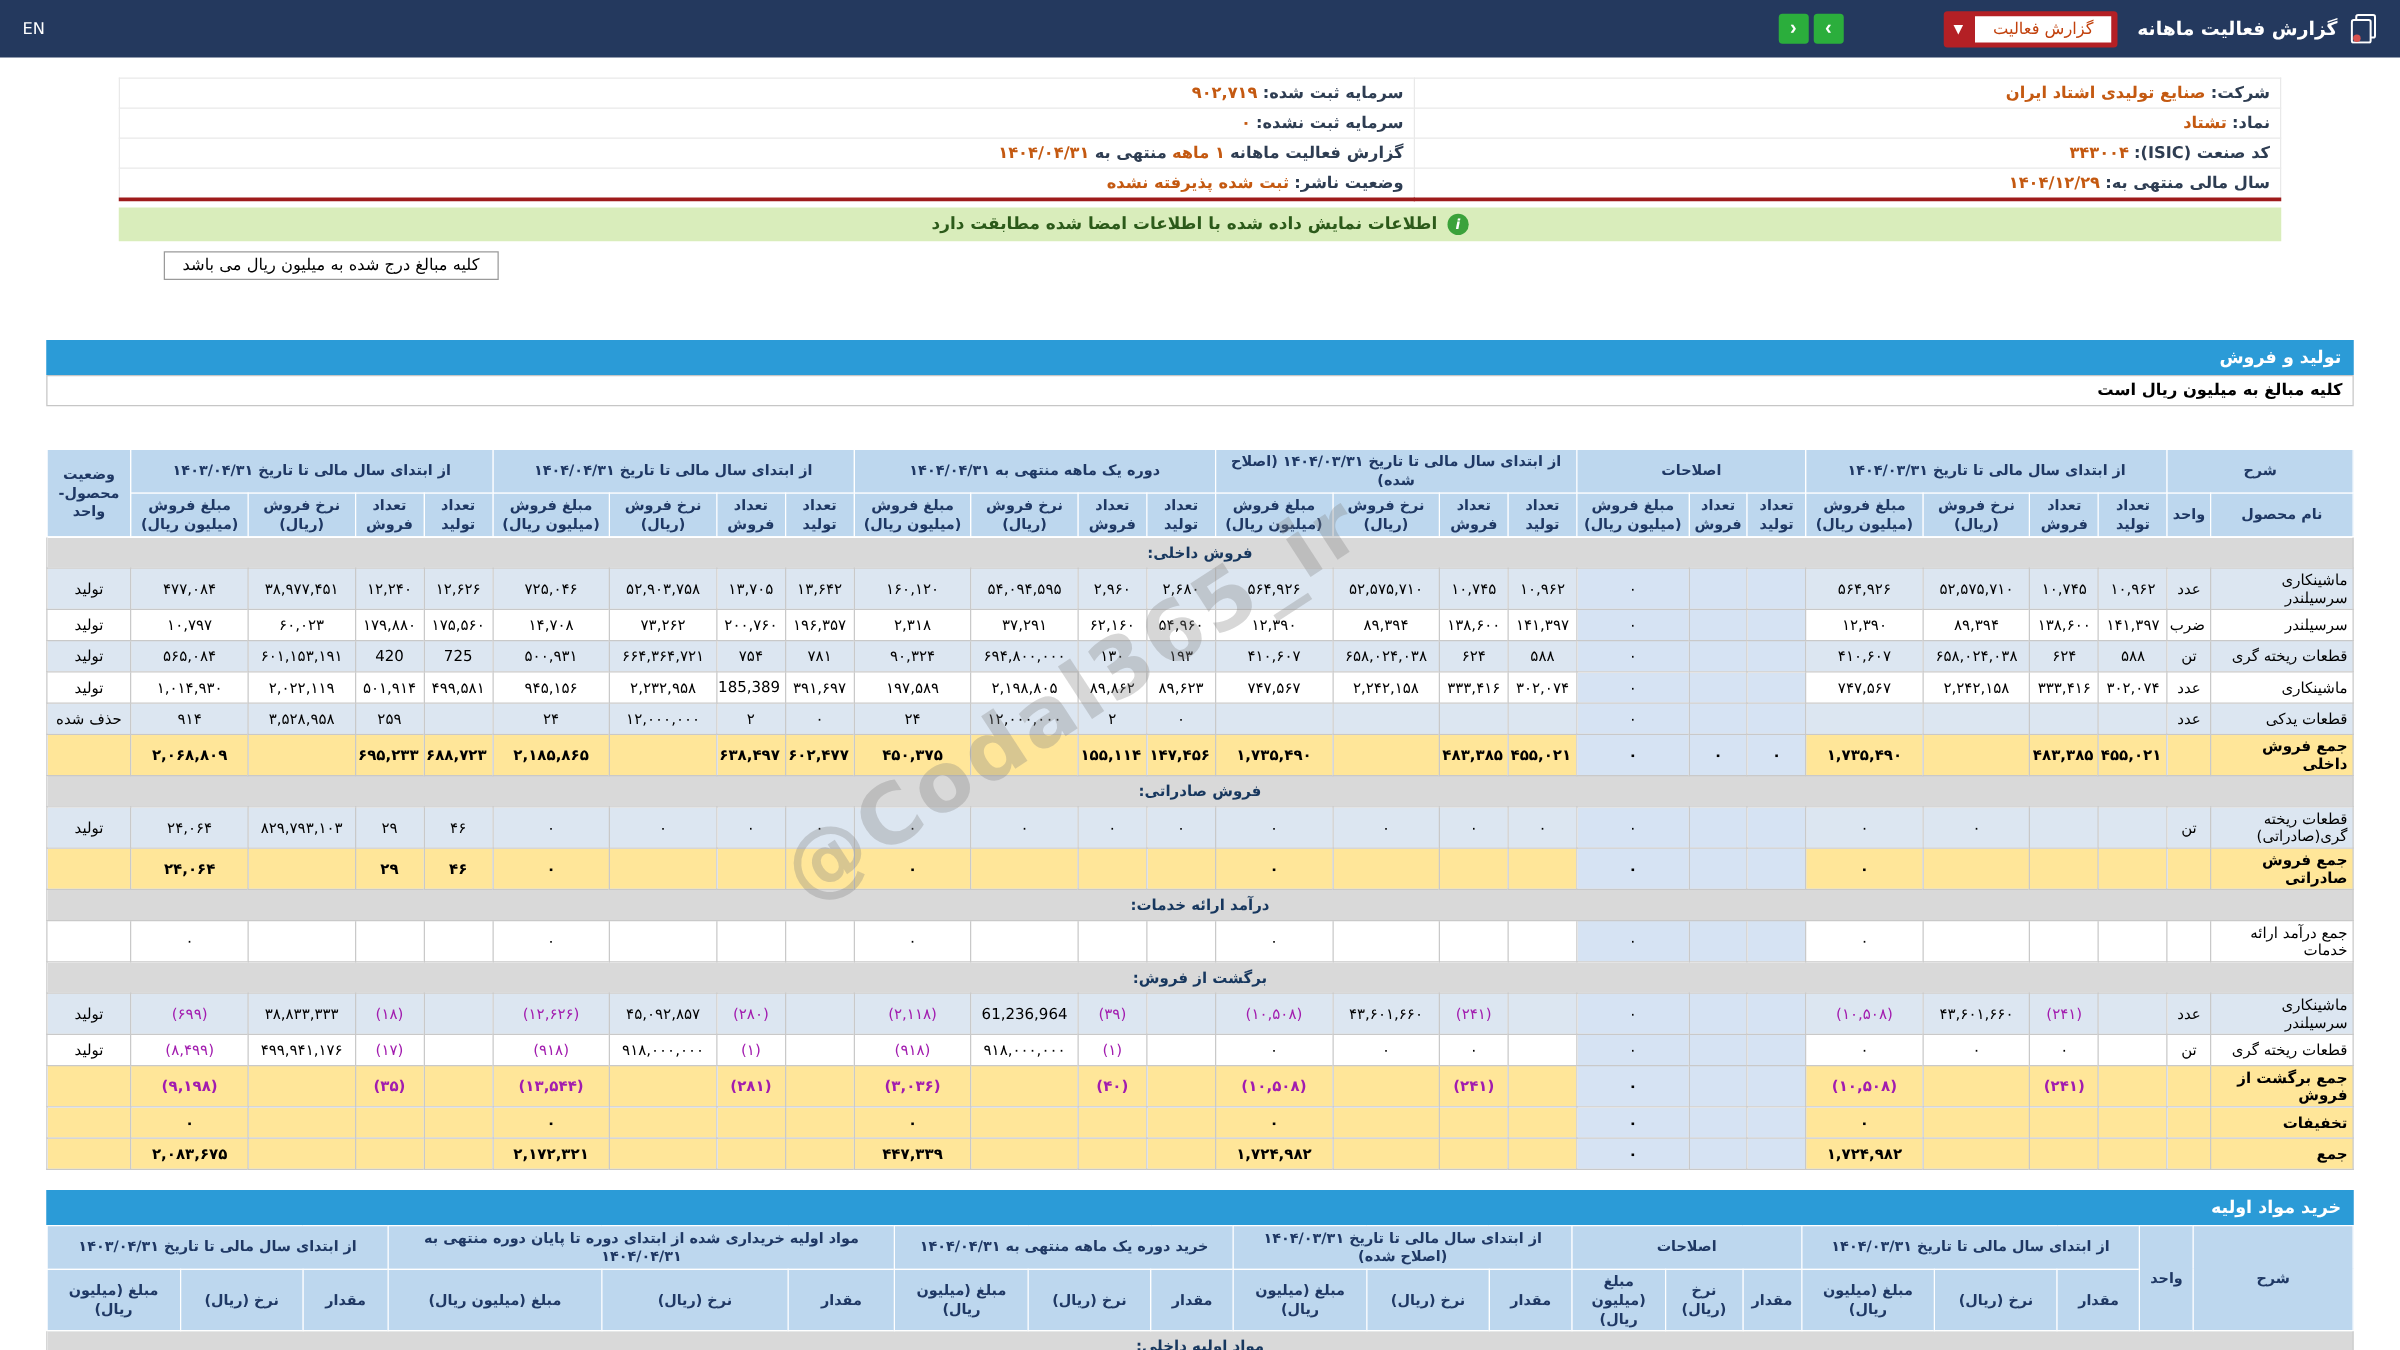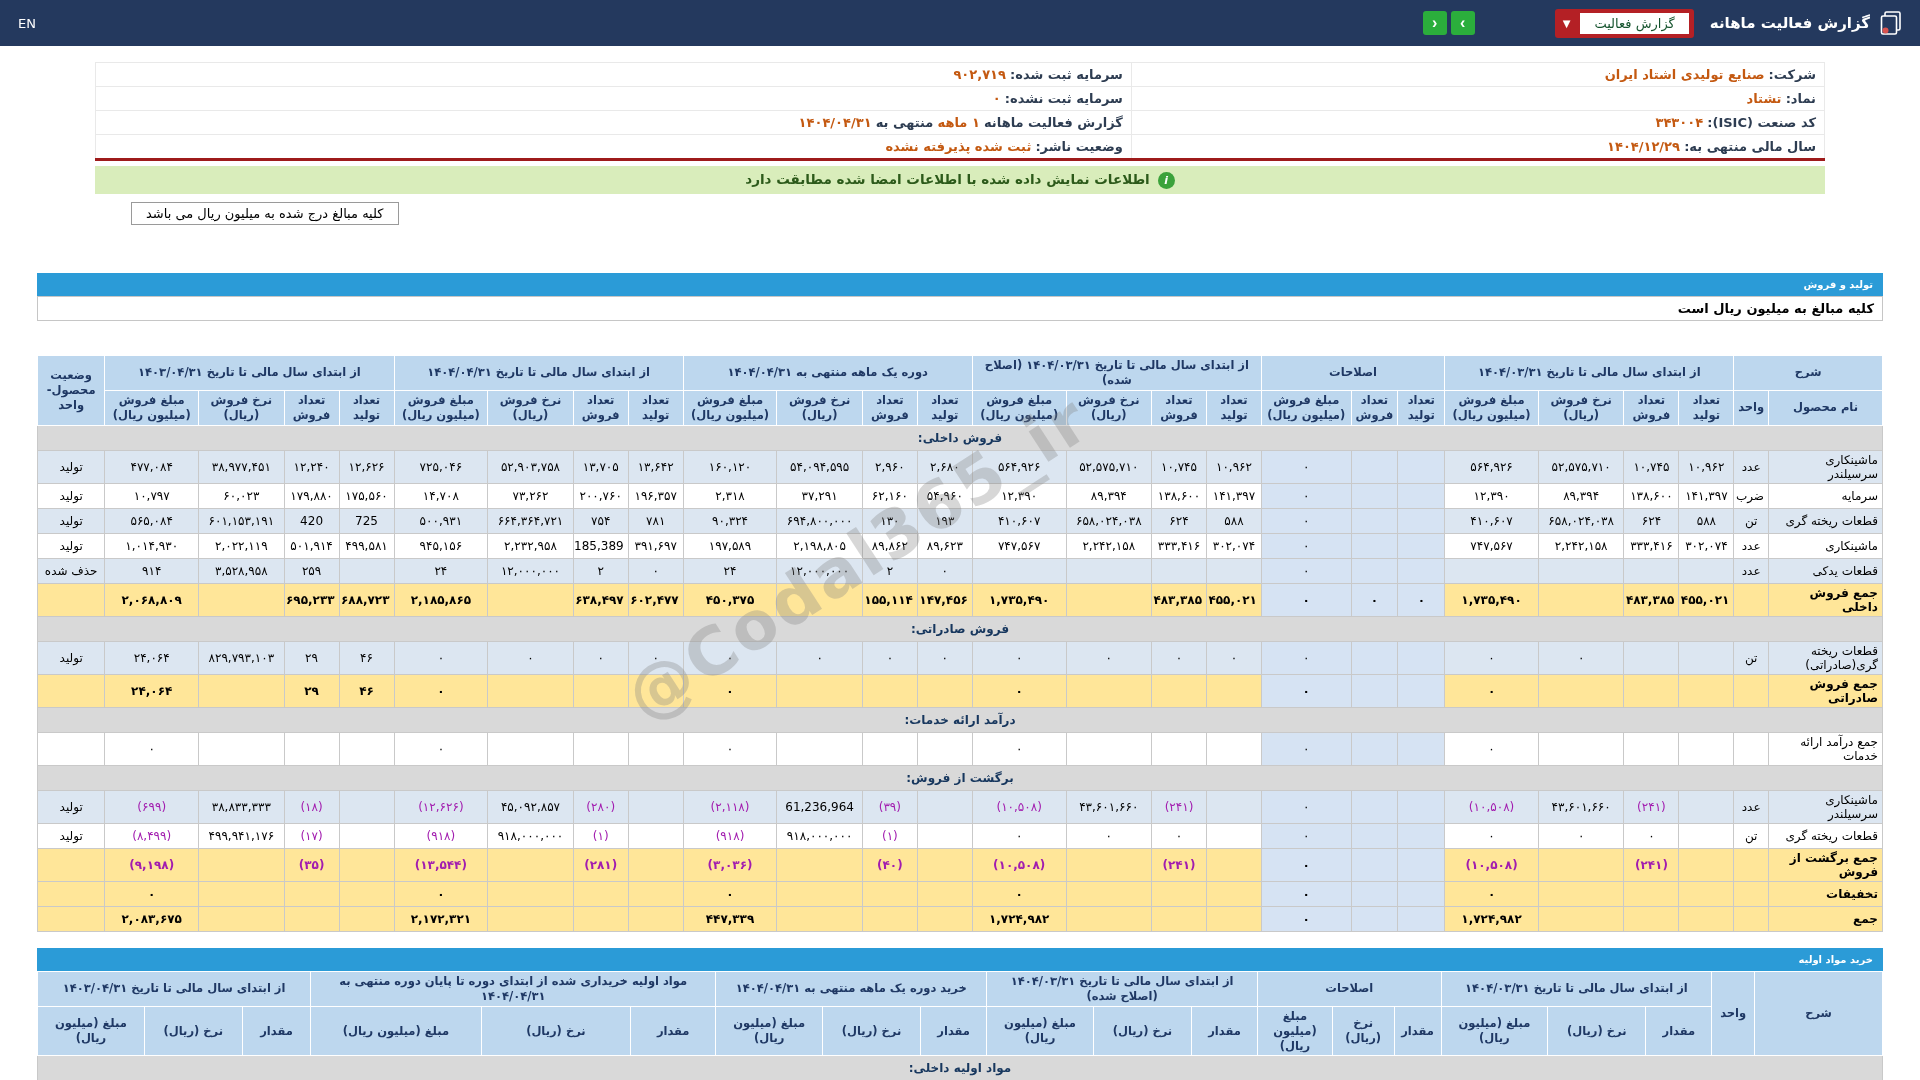--- a/index.html
+++ b/index.html
@@ -5,38 +5,38 @@
   html,body{margin:0;padding:0;}
   body{
     width:1920px;height:1080px;overflow:hidden;background:#fff;position:relative;
     font-family:"DejaVu Sans","Liberation Sans",sans-serif;direction:rtl;color:#000;
   }
   
   .topbar{height:46px;background:#24395e;display:flex;align-items:center;padding:0 18px;gap:10px;}
   .doc-icon{width:22px;height:24px;position:relative;display:inline-block;flex:0 0 auto;}
   .tb-title{color:#fff;font-size:15px;font-weight:bold;white-space:nowrap;}
   .report-select{background:#b42025;border-radius:3px;display:flex;align-items:center;padding:4px 5px;gap:7px;cursor:pointer;margin-right:6px;}
-  .rs-box{background:#fff;color:#14532d;font-size:13px;padding:3px 14px;white-space:nowrap;}
+  .rs-box{background:#fff;color:#c2410c;font-size:13px;padding:3px 14px;white-space:nowrap;}
   .caret{color:#fff;font-size:10px;padding:0 3px;}
   .nav-btns{display:flex;gap:4px;margin-right:70px;}
   .nav-btn{width:24px;height:24px;background:#2bae3c;border:none;border-radius:3px;color:#fff;font-size:16px;font-weight:bold;line-height:22px;text-align:center;cursor:pointer;padding:0;}
   .lang{margin-right:auto;color:#fff;font-size:13px;cursor:pointer;}
   
   .info-wrap{margin:16px 95px 0;}
   .info-table{width:100%;border-collapse:collapse;border:1px solid #e3e3e3;border-bottom:3px solid #9e1b1b;}
   .info-table td{border:1px solid #e9e9e9;padding:3px 8px;font-size:13px;height:17px;}
   .lbl{color:#2e3d52;font-weight:bold;}
   .val{color:#c45911;font-weight:bold;}
   
   .green-banner{margin:5px 95px 0;background:#d9edbb;color:#2c5a1a;font-weight:bold;text-align:center;padding:5px 0;font-size:13.5px;}
   .info-icon{display:inline-block;width:17px;height:17px;border-radius:50%;background:#3ba23b;color:#fff;line-height:17px;font-size:11px;font-style:italic;font-weight:bold;margin-left:8px;text-align:center;}
   .note-wrap{margin:8px 95px 0;text-align:left;padding-left:36px;}
   .note-box{display:inline-block;border:1px solid #9a9a9a;padding:3px 14px;font-size:13px;color:#000;background:#fff;}
   
-  .section-bar{margin:48px 37px 0;background:#2b9bd7;color:#fff;font-weight:bold;font-size:10px;padding:6px 10px;text-align:right;}
+  .section-bar{margin:48px 37px 0;background:#2b9bd7;color:#fff;font-weight:bold;font-size:14px;padding:6px 10px;text-align:right;}
   .section-bar.second{margin-top:16px;}
   .units-row{margin:0 37px;border:1px solid #c6c6c6;padding:4px 8px;font-weight:bold;font-size:13px;background:#fff;color:#000;}
   
   .table-wrap{margin:34px 37px 0;}
   .table-wrap.second{margin-top:0;}
   table.rep{width:100%;border-collapse:collapse;table-layout:fixed;}
   table.rep th{background:#bdd7ee;color:#1f3864;font-weight:bold;border:1px solid #fff;padding:2px 3px;font-size:11.5px;line-height:1.3;text-align:center;vertical-align:middle;}
   table.rep td{border:1px solid #c9c9c9;padding:2px 4px;font-size:12px;text-align:center;vertical-align:middle;height:20px;overflow:hidden;}
   table.rep td.name-cell{text-align:right;}
   tr.r-blue td{background:#dce6f1;}
@@ -200,21 +200,21 @@
           <td>۱۳,۷۰۵</td>
           <td>۵۲,۹۰۳,۷۵۸</td>
           <td>۷۲۵,۰۴۶</td>
           <td>۱۲,۶۲۶</td>
           <td>۱۲,۲۴۰</td>
           <td>۳۸,۹۷۷,۴۵۱</td>
           <td>۴۷۷,۰۸۴</td>
           <td>تولید</td>
         </tr>
         <tr class="r-white">
-          <td class="name-cell">سرمایه</td>
+          <td class="name-cell">سرسیلندر</td>
           <td>ضرب</td>
           <td>۱۴۱,۳۹۷</td>
           <td>۱۳۸,۶۰۰</td>
           <td>۸۹,۳۹۴</td>
           <td>۱۲,۳۹۰</td>
           <td class="esl"></td>
           <td class="esl"></td>
           <td class="esl">۰</td>
           <td>۱۴۱,۳۹۷</td>
           <td>۱۳۸,۶۰۰</td>

